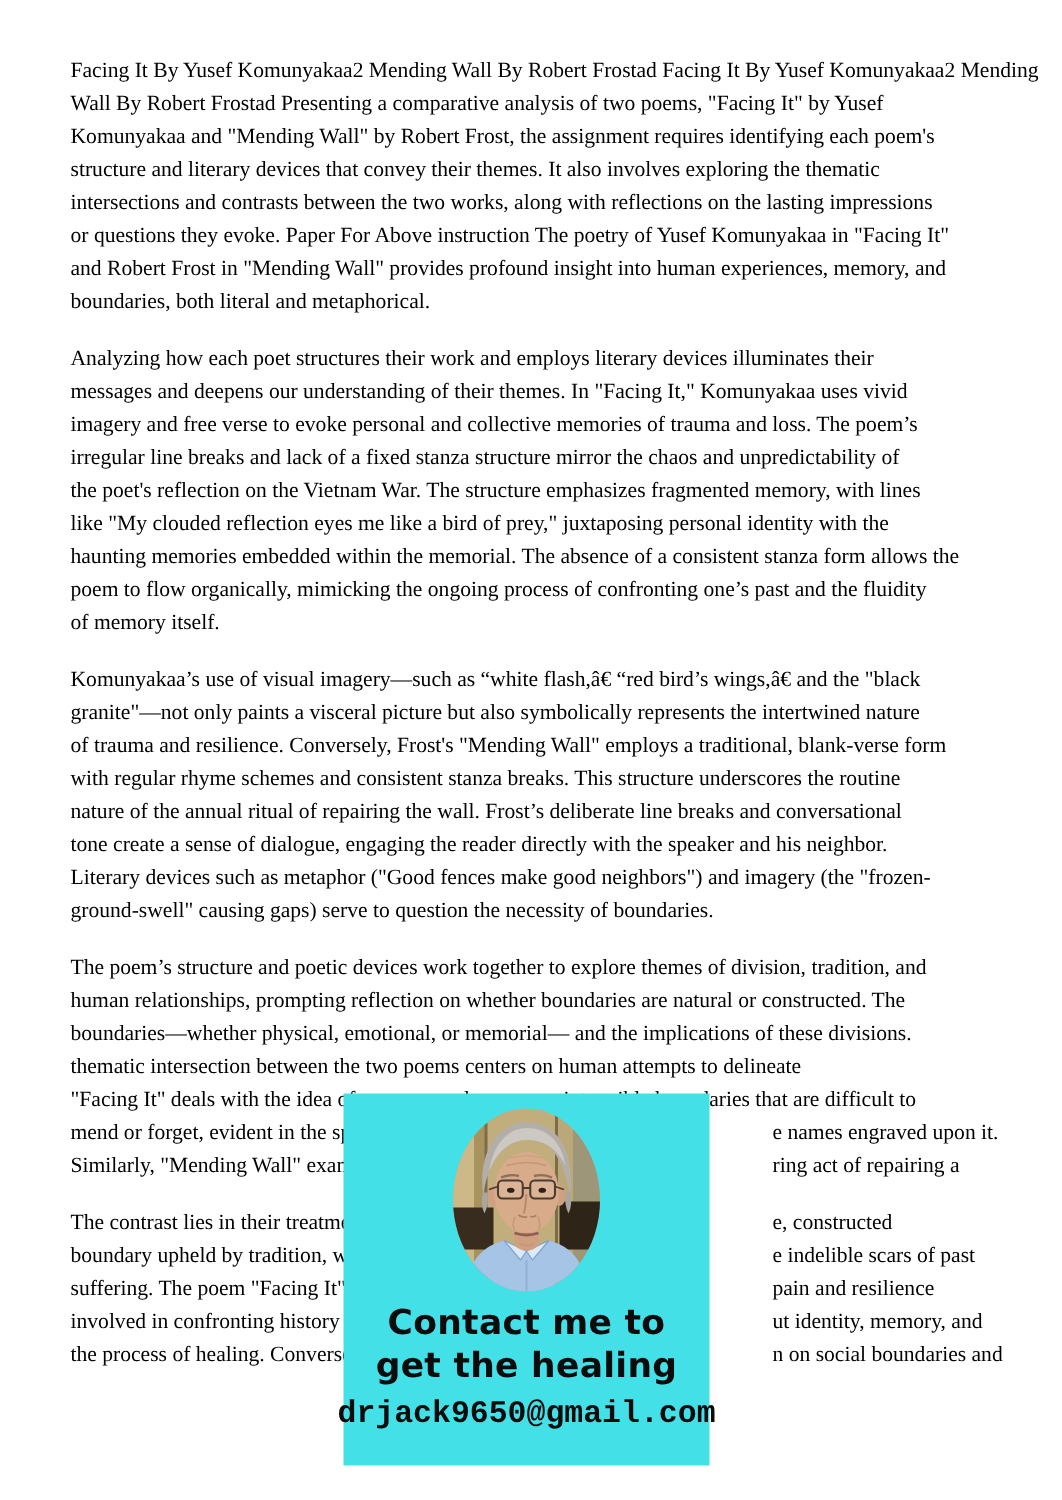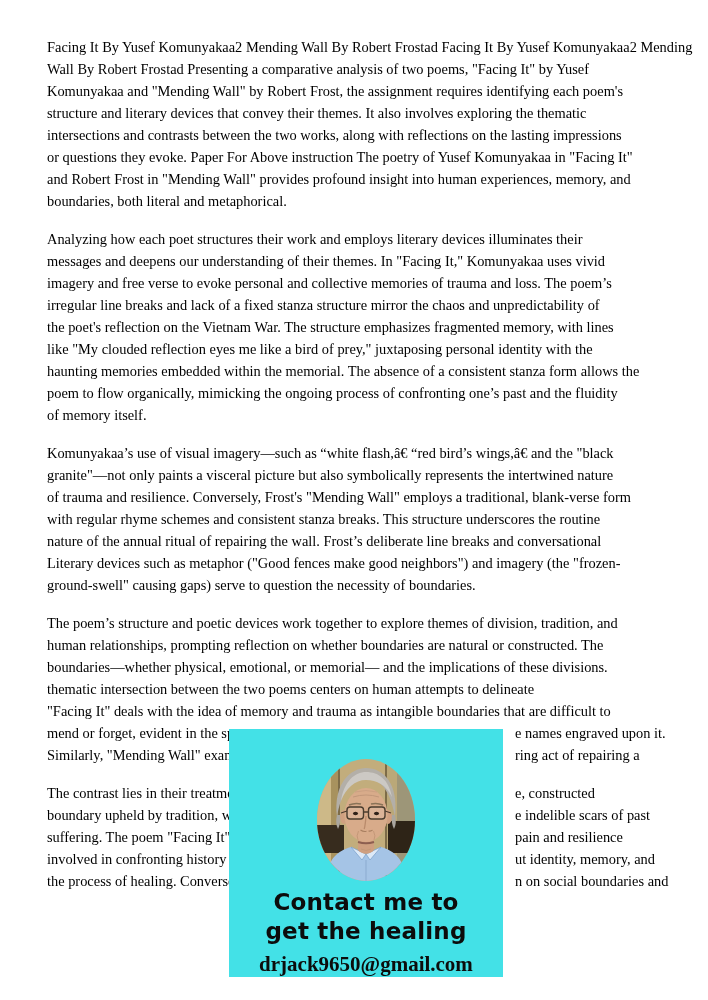--- a/index.html
+++ b/index.html
@@ -25,45 +25,44 @@
     height: 22px;
     line-height: 22px;
     white-space: nowrap;
   }
   .frag-right { position: absolute; left: 432px; top: 0; margin-left: 36px; }
 
   .contact-overlay {
     position: absolute;
     left: 229px;
     top: 729px;
-    width: 274px;
+    width: 244px;
     height: 248px;
     display: flex;
     flex-direction: column;
     align-items: center;
     text-align: center;
-    justify-content: flex-end;
   }
   .portrait {
     margin-top: 10px;
     width: 98px;
     height: 122px;
     flex: 0 0 auto;
   }
   .contact-line {
     font-family: "DejaVu Sans", sans-serif;
     font-weight: 700;
     font-size: 23px;
     line-height: 29px;
     letter-spacing: 0.2px;
   }
   .contact-line.first { margin-top: 7px; }
   .contact-email {
     margin-top: 5px;
-    font-family: Liberation Serif, serif;
+    font-family: Liberation Mono, monospace;
     font-weight: 700;
     font-size: 21px;
     line-height: 26px;
   }
 </style>
 </head>
 <body>
 
 <div class="page" style="background: rgb(255, 255, 255); color: rgb(0, 0, 0);">
   <div class="content">
@@ -87,20 +86,21 @@
         <div class="line">haunting memories embedded within the memorial. The absence of a consistent stanza form allows the</div>
         <div class="line">poem to flow organically, mimicking the ongoing process of confronting one’s past and the fluidity</div>
         <div class="line">of memory itself.</div>
       </div>
       <div class="paragraph">
         <div class="line">Komunyakaa’s use of visual imagery—such as “white flash,â€ “red bird’s wings,â€ and the "black</div>
         <div class="line">granite"—not only paints a visceral picture but also symbolically represents the intertwined nature</div>
         <div class="line">of trauma and resilience. Conversely, Frost's "Mending Wall" employs a traditional, blank-verse form</div>
         <div class="line">with regular rhyme schemes and consistent stanza breaks. This structure underscores the routine</div>
         <div class="line">nature of the annual ritual of repairing the wall. Frost’s deliberate line breaks and conversational</div>
+        <div class="line">tone create a sense of dialogue, engaging the reader directly with the speaker and his neighbor.</div>
         <div class="line">Literary devices such as metaphor ("Good fences make good neighbors") and imagery (the "frozen-</div>
         <div class="line">ground-swell" causing gaps) serve to question the necessity of boundaries.</div>
       </div>
       <div class="paragraph">
         <div class="line">The poem’s structure and poetic devices work together to explore themes of division, tradition, and</div>
         <div class="line">human relationships, prompting reflection on whether boundaries are natural or constructed. The</div>
         <div class="line">boundaries—whether physical, emotional, or memorial— and the implications of these divisions.</div>
         <div class="line">thematic intersection between the two poems centers on human attempts to delineate</div>
         <div class="line">"Facing It" deals with the idea of memory and trauma as intangible boundaries that are difficult to</div>
         <div class="line"><span class="frag-left">mend or forget, evident in the sp</span><span class="frag-right">e names engraved upon it.</span></div>

